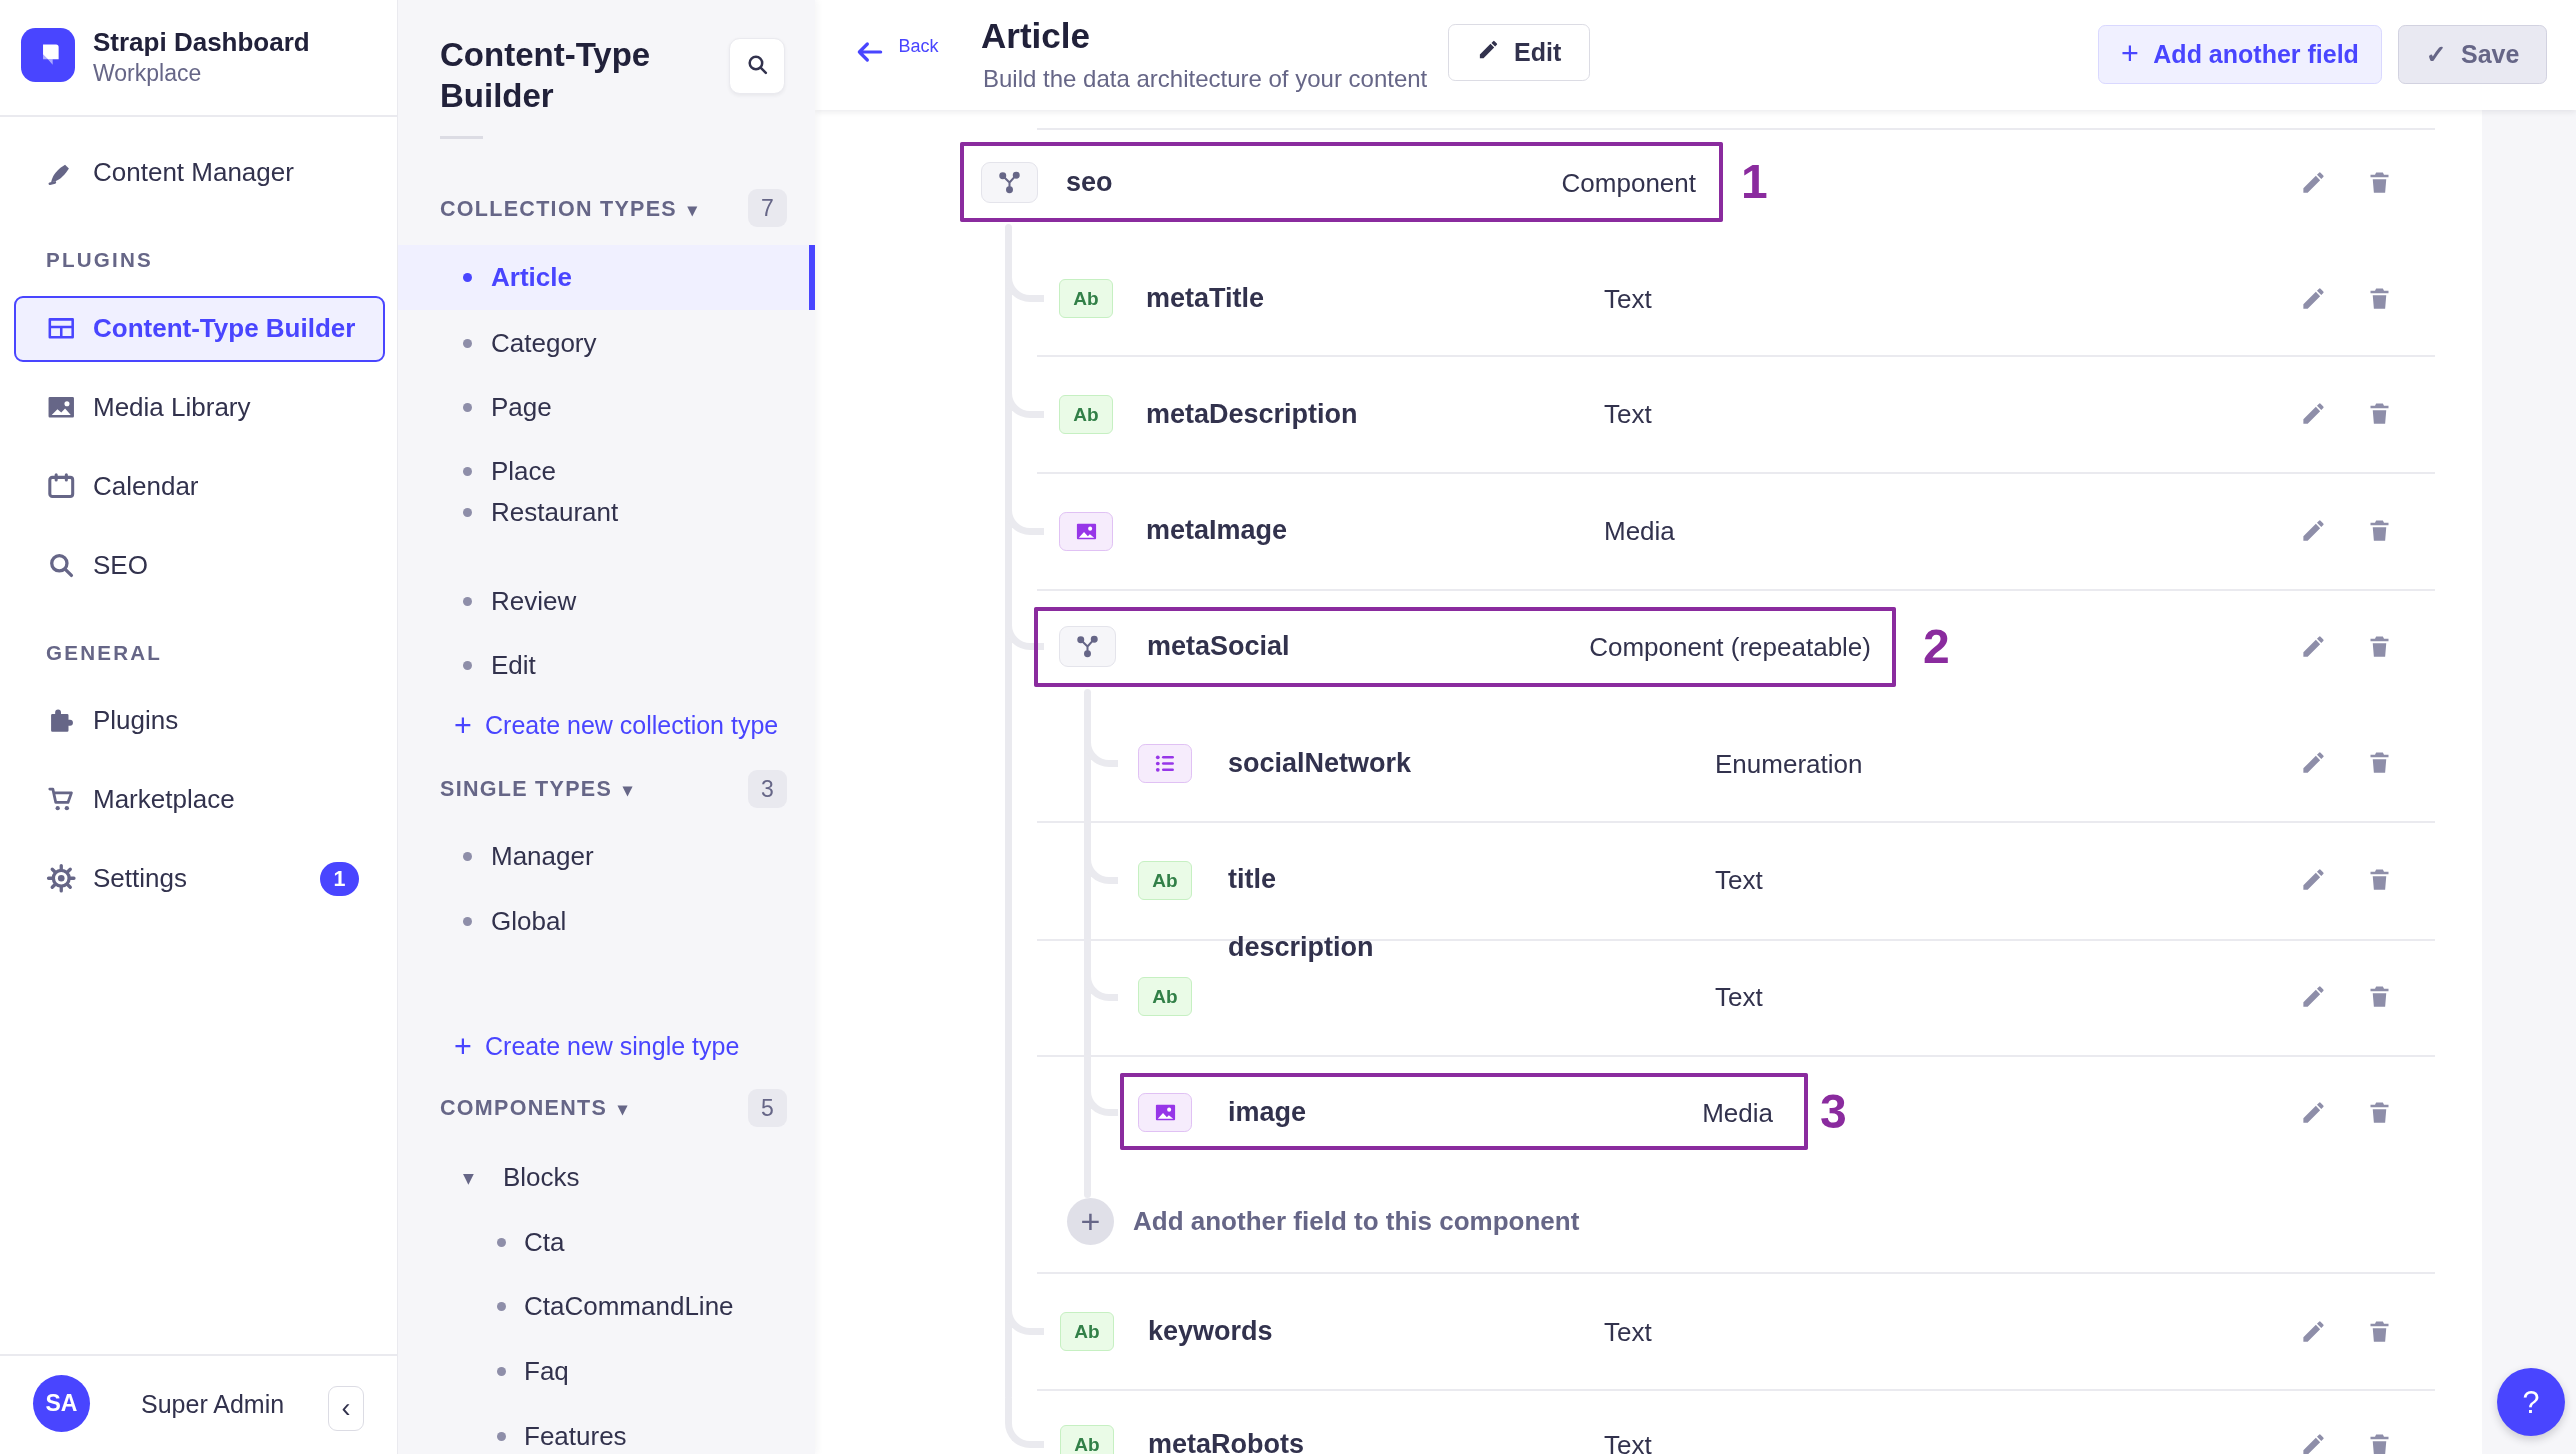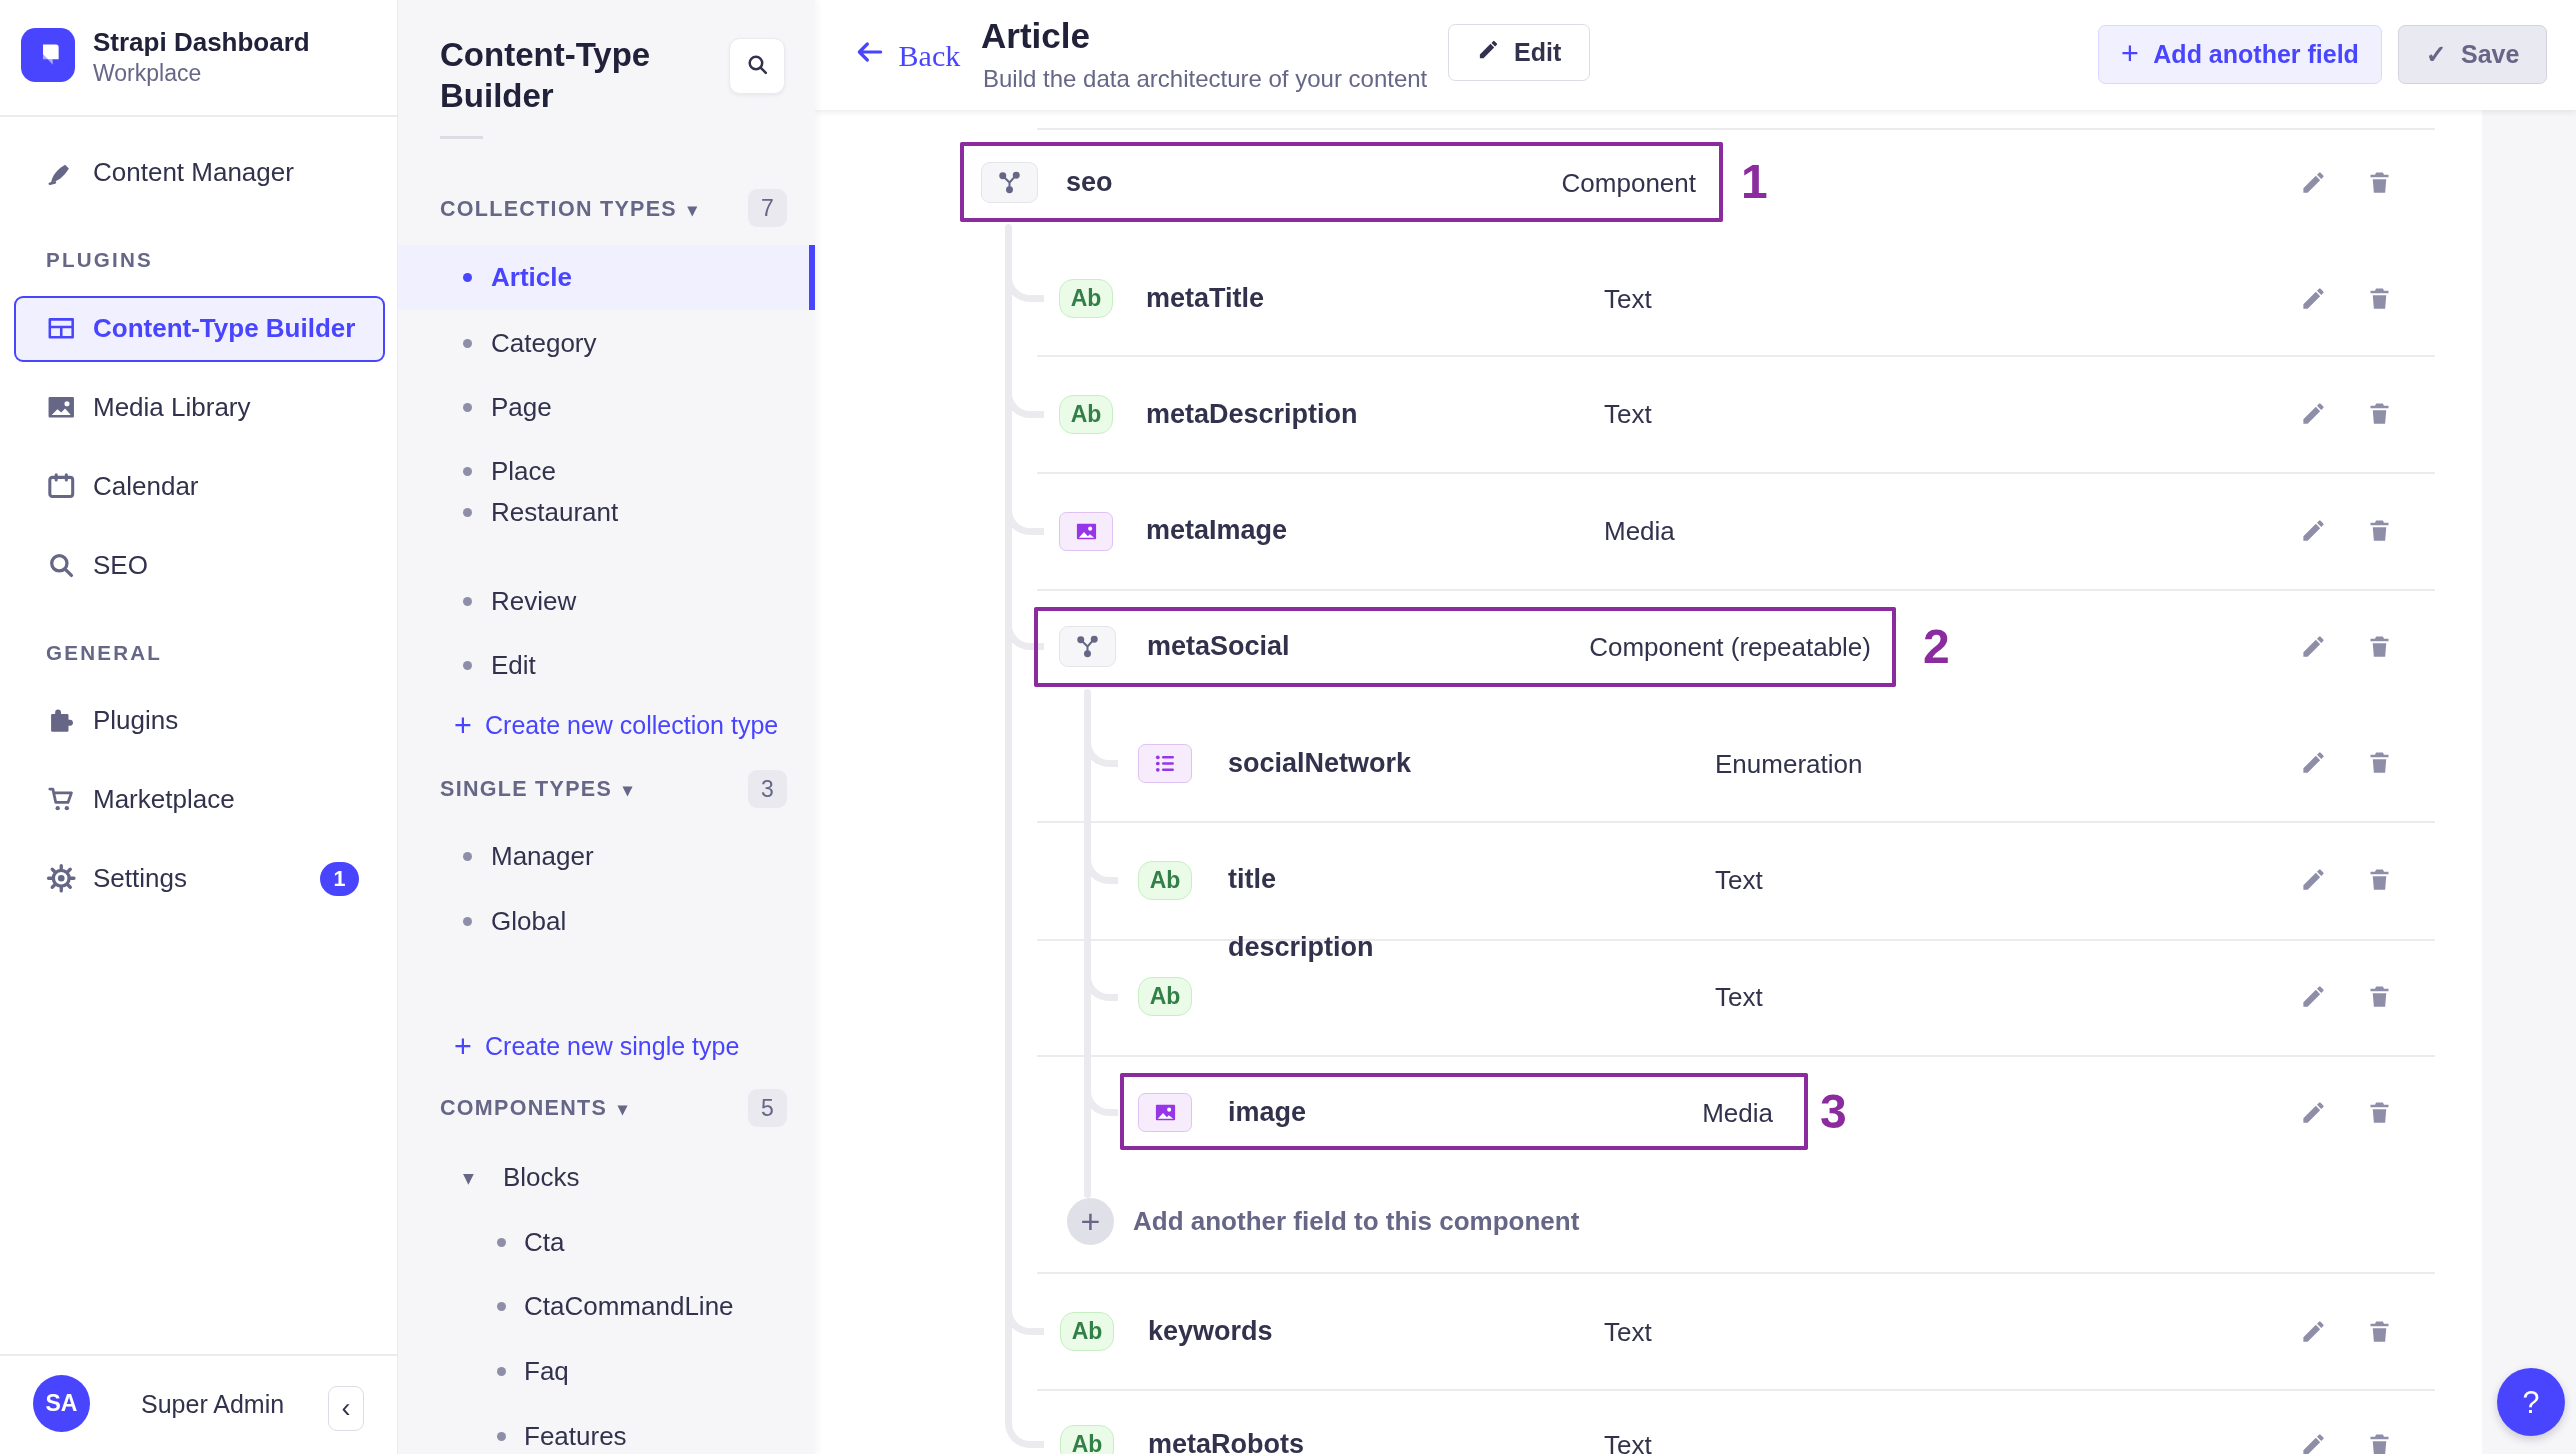--- a/index.html
+++ b/index.html
@@ -57,43 +57,43 @@
   .active-bar { position:absolute; right:0; top:0; width:6.3px; height:65px; background:#4945ff; }
   .p-create { position:absolute; left:0; width:417px; height:57px; display:flex; align-items:center; cursor:pointer; color:#4945ff; }
   .p-create .plus { position:absolute; left:56px; font-size:30.5px; font-weight:400; }
   .p-create .clabel { position:absolute; left:87px; font-size:25px; }
   .blocks-caret { position:absolute; left:65px; font-size:21.5px; color:#666687; }
   .blocks-label { position:absolute; left:105px; font-size:26px; color:#32324d; }
 
   
   .main-header { position:absolute; left:815px; top:0; width:1761px; height:110px; background:#fff;
                  box-shadow:0 1.8px 6.3px rgba(33,33,52,.1); z-index:20; }
-  .back-link { position:absolute; left:39px; top:36px; display:flex; align-items:center; gap:12.6px;
-               color:#4945ff; font-size:30px; cursor:pointer;font-family:Liberation Serif, serif; }
+  .back-link { position:absolute; left:39px; top:36px; display:flex; gap:12.6px;
+               color:#4945ff; font-size:18px; cursor:pointer; }
   .page-title { position:absolute; left:166px; top:16px; font-size:35px; font-weight:700; color:#21213a; }
   .page-sub { position:absolute; left:168px; top:65px; font-size:24px; color:#666687; }
   .btn { position:absolute; display:flex; align-items:center; justify-content:center; gap:14.4px;
          border-radius:7.2px; font-size:25px; font-weight:600; cursor:pointer; }
   .btn-edit { left:633px; top:24px; width:142px; height:57px; background:#fff; border:1.8px solid #dcdce4; color:#32324d; }
   .btn-add { left:1283px; top:25px; width:284px; height:59px; background:#f0f0ff; border:1.8px solid #d9d8ff; color:#4945ff; }
   .btn-add .plus { font-size:30.5px; font-weight:400; margin-top:-2.7px; }
   .btn-save { left:1583px; top:25px; width:149px; height:59px; background:#e9e9f2; border:1.8px solid #d2d2e0; color:#666687; }
   .btn-save .chk { font-size:25px; }
 
   
   .right-gutter { position:absolute; left:2482px; top:110px; width:94px; height:1345px; background:#f6f6f9; }
   .row-div { position:absolute; left:1037px; width:1398px; height:1.8px; background:#eaeaef; z-index:1; }
   .trunk { position:absolute; width:7.2px; background:#eaeaef; border-radius:3.6px; z-index:1; }
   .elbow { position:absolute; border-left:7.2px solid #eaeaef; border-bottom:7.2px solid #eaeaef;
            border-bottom-left-radius:25px; z-index:1; }
   .fname { position:absolute; font-size:27px; font-weight:700; color:#32324d; z-index:3; }
   .ftype { position:absolute; font-size:26px; color:#32324d; z-index:3; }
   .icon-cell { position:absolute; display:flex; align-items:center; justify-content:center; z-index:3; }
-  .icon-ab   { width:54px; height:39px; border-radius:14px; background:#eafbe7; border:1.8px solid #c6f0c2;
-               color:#328048; font-size:23px; font-weight:700; }
+  .icon-ab   { width:54px; height:39px; border-radius:6px; background:#eafbe7; border:1.8px solid #c6f0c2;
+               color:#328048; font-size:19px; font-weight:700; }
   .icon-media{ width:54px; height:39px; border-radius:7.2px; background:#f6ecfc; border:1.8px solid #e0c1f4; }
   .icon-enum { width:54px; height:39px; border-radius:7.2px; background:#f6ecfc; border:1.8px solid #e0c1f4; }
   .icon-comp { width:57px; height:41px; border-radius:9px; background:#f6f6f9; border:1.8px solid #e4e4eb; }
   .act-icon { position:absolute; width:27px; height:27px; cursor:pointer; z-index:4; }
   .frame { position:absolute; border:4.5px solid #8a2b9e; z-index:2; border-radius:1.8px; }
   .anno { position:absolute; font-size:48px; font-weight:700; color:#8a2b9e; line-height:1; z-index:3; }
   .add-circle { position:absolute; left:1067px; top:1198px; width:47px; height:47px; border-radius:50%;
                 background:#e0e0e8; color:#666687; font-size:34px; font-weight:400;
                 display:flex; align-items:center; justify-content:center; cursor:pointer; z-index:3; }
   .add-label { position:absolute; left:1133px; top:1206px; font-size:26px; font-weight:600; color:#666687; z-index:3; }

